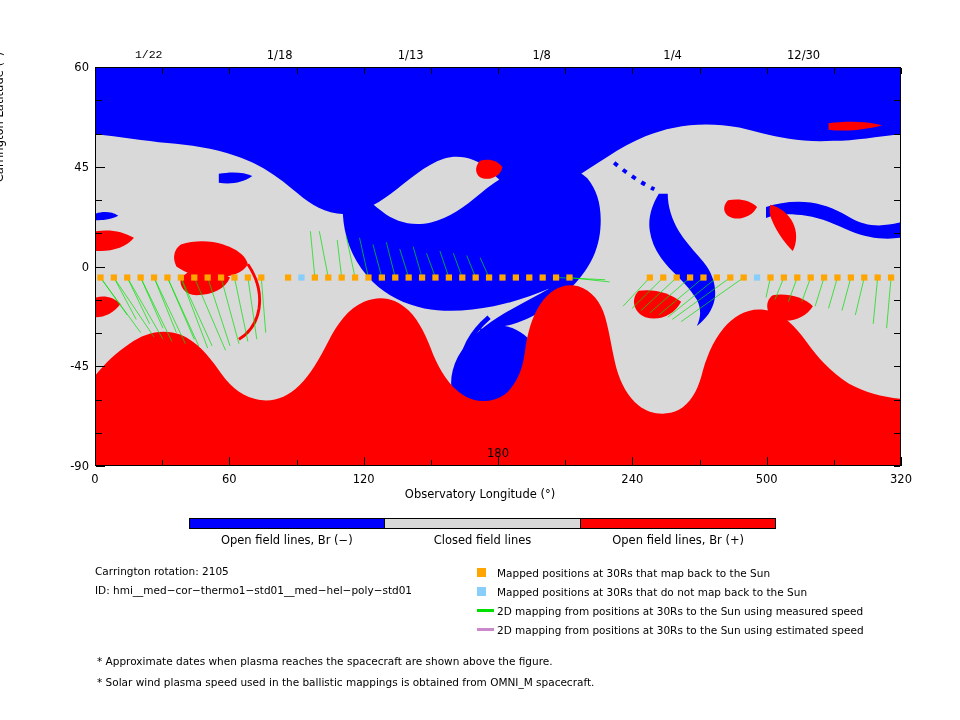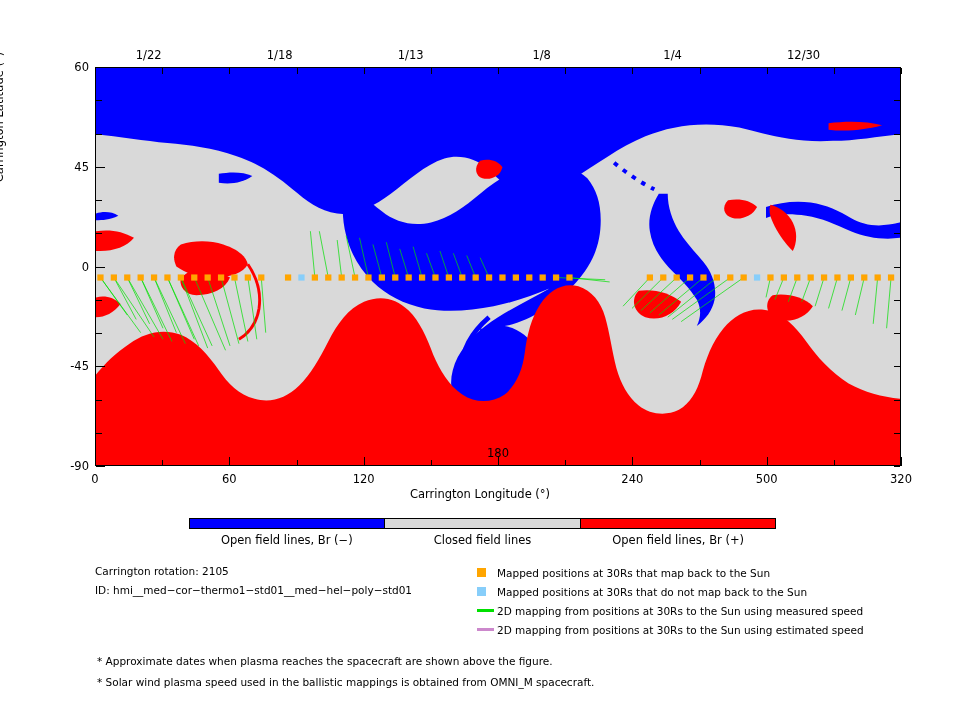--- a/index.html
+++ b/index.html
@@ -52,21 +52,21 @@
   #note1{left:97px;top:655px;}
   #note2{left:97px;top:676px;}
 </style>
 </head>
 <body>
 
 <div id="root">
 
 
   <div id="topdates">
-      <div class="lab cx" style="left: 148.733px; top: 48px;">1/22</div>
+      <div class="lab cx" style="left: 148.733px; top: 48px; font-family: Liberation Mono, monospace;">1/22</div>
       <div class="lab cx" style="left: 279.708px; top: 48px;">1/18</div>
       <div class="lab cx" style="left: 410.683px; top: 48px;">1/13</div>
       <div class="lab cx" style="left: 541.658px; top: 48px;">1/8</div>
       <div class="lab cx" style="left: 672.633px; top: 48px;">1/4</div>
       <div class="lab cx" style="left: 803.608px; top: 48px;">12/30</div>
     </div>
 
   <div id="plot">
     <svg id="mapsvg" viewBox="0 0 360 180" preserveAspectRatio="none">
       <rect x="0" y="0" width="360" height="180" fill="#d9d9d9"></rect>
@@ -330,21 +330,21 @@
       <div class="lab cx" style="left: 901px; top: 472px;">320</div>
     </div>
   <div id="yticklabels">
       <div class="lab ry" style="left: 53px; width: 36px; top: 67px;">60</div>
       <div class="lab ry" style="left: 53px; width: 36px; top: 166.75px;">45</div>
       <div class="lab ry" style="left: 53px; width: 36px; top: 266.5px;">0</div>
       <div class="lab ry" style="left: 53px; width: 36px; top: 366.25px;">-45</div>
       <div class="lab ry" style="left: 53px; width: 36px; top: 466px;">-90</div>
     </div>
 
-  <div class="axtitle" id="xlabel" style="left:0;top:487px;width:960px;text-align:center;">Carrington Longitude (°)</div>
+  <div class="axtitle" id="xlabel" style="left:0;top:487px;width:960px;text-align:center;">Observatory Longitude (°)</div>
   <div class="axtitle" id="ylabel">Carrington Latitude (°)</div>
 
   <div id="cbar">
       <div style="flex: 1 1 0%; background: rgb(0, 0, 255); border-right: 1px solid rgb(0, 0, 0);"></div>
       <div style="flex: 1 1 0%; background: rgb(217, 217, 217); border-right: 1px solid rgb(0, 0, 0);"></div>
       <div style="flex: 1 1 0%; background: rgb(255, 0, 0);"></div>
     </div>
   <div id="cbarlabels">
       <div class="cbl" style="left: 286.833px;">Open field lines, Br (−)</div>
       <div class="cbl" style="left: 482.5px;">Closed field lines</div>

